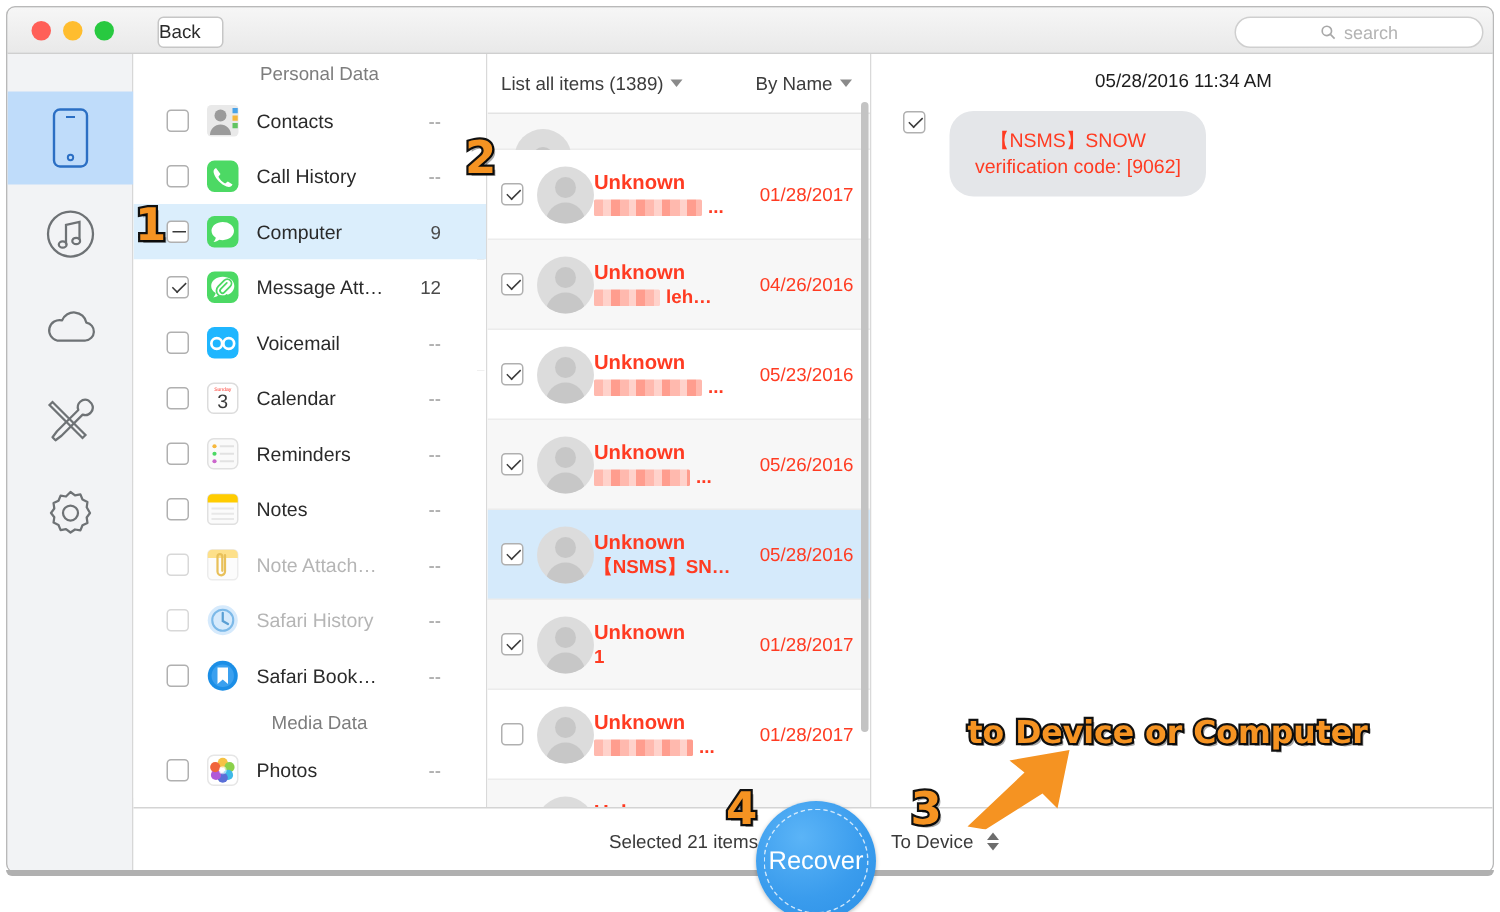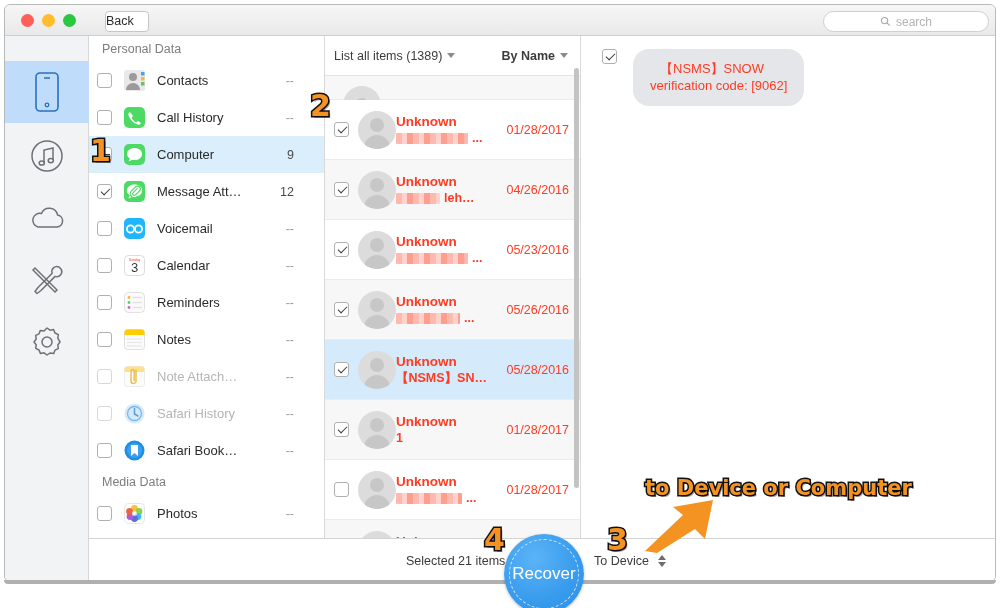--- a/index.html
+++ b/index.html
@@ -52,25 +52,25 @@
   .rail-item.active { background:#bfdcfa; }
   .rail-item svg { display:block; }
 
   
   .sidebar {
     position:absolute; left:84px; top:31px; width:236px; height:502px;
     background:#ffffff; border-right:1px solid #d9d9d9; overflow:hidden;
   }
   .sb-group {
     height:26px; line-height:26px; padding-left:13px;
-    font-size:12.5px; color:#7d7d7d; background:#ffffff;
+    font-size:12.5px; color:#7d7d7d; background:#ffffff;text-align:center;
   }
   .sb-row {
     position:relative; height:37px; display:flex; align-items:center;
-    padding-left:8px; background:#ffffff;
+    padding-left:22px; background:#ffffff;
   }
   .sb-row.sel { background:#dbeefc; }
   .cbx {
     width:15px; height:15px; border:1px solid #b0b0b0; border-radius:3px;
     background:#fff; flex:0 0 auto; position:relative;
   }
   .cbx.dim { border-color:#d8d8d8; }
   .cbx.checked::after{
     content:""; position:absolute; left:3px; top:3px; width:8px; height:4px;
     border-left:1.6px solid #3a3a3a; border-bottom:1.6px solid #3a3a3a;
@@ -91,21 +91,21 @@
   
   .listpane {
     position:absolute; left:320px; top:31px; width:256px; height:502px;
     background:#ffffff; border-right:1px solid #d9d9d9; overflow:hidden;
   }
   .list-head {
     height:40px; display:flex; align-items:center; background:#ffffff;
     border-bottom:1px solid #e3e3e3; font-size:12.5px; color:#3c3c3c;
   }
   .lh-left { margin-left:9px; }
-  .lh-right { margin-left:auto; margin-right:12px;font-weight:bold; }
+  .lh-right { margin-left:auto; margin-right:12px; }
   .caret { display:inline-block; margin-left:5px; border-left:4px solid transparent;
            border-right:4px solid transparent; border-top:5px solid #8a8a8a; vertical-align:2px; }
   .lrow {
     position:relative; height:60px; display:flex; align-items:center;
     padding-left:9px; border-bottom:1px solid #ececec; background:#ffffff;
   }
   .lrow.alt { background:#f7f7f7; }
   .lrow.sel { background:#d5eafb; }
   .avatar {
     width:38px; height:38px; border-radius:50%; background:#dcdcdc;
@@ -517,20 +517,21 @@
                 <span>...</span>
               </div>
             </div>
             <div class="ldate">01/2</div>
           </div>
         </div>
       <div class="scrollbar" style="height:420px; top:32px;"></div>
     </div>
 
     <div class="detail">
+      <div class="det-time">05/28/2016 11:34 AM</div>
       <div class="bubble-row">
         <div class="cbx checked"></div>
         <div class="bubble">
           <div class="l1">【NSMS】SNOW</div>
           <div>verification code: [9062]</div>
         </div>
       </div>
     </div>
 
     <div class="bottombar">

